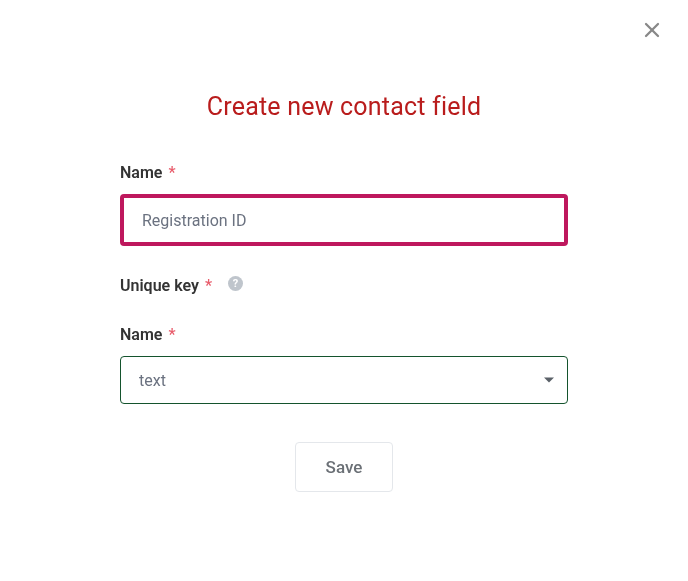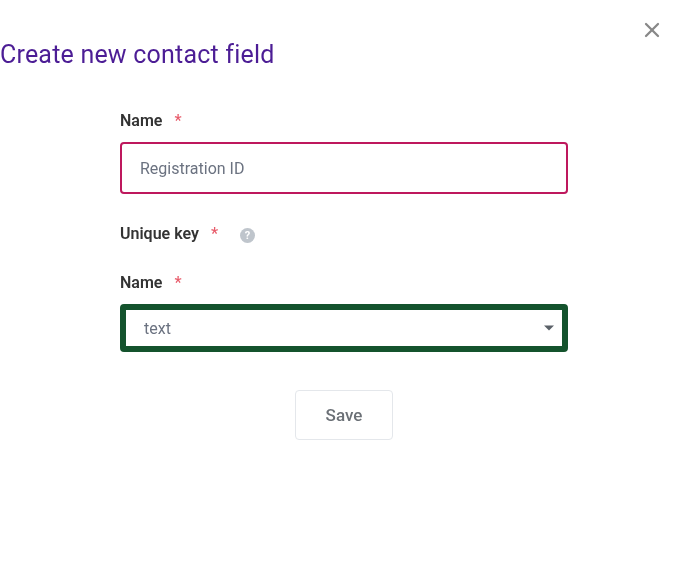--- a/index.html
+++ b/index.html
@@ -25,42 +25,42 @@
       display: flex;
       align-items: center;
       justify-content: center;
       color: #888;
     }
     .close-button svg {
       width: 18px;
       height: 18px;
     }
     .dialog-title {
-      text-align: left;
+      text-align: center;
       font-size: 25px;
       font-weight: 400;
-      color: #4c1d95;
-      margin-top: 40px;
+      color: #b91c1c;
+      margin-top: 92px;
       letter-spacing: 0.2px;
     }
     .form {
       margin-top: 42px;
       padding: 0 120px;
     }
     .field-group {
       margin-bottom: 30px;
     }
     .field-label {
       display: flex;
-      align-items: flex-end;
+      align-items: flex-start;
       font-size: 16px;
       font-weight: 600;
       color: #333;
       margin-bottom: 12px;
-      gap: 14px;
+      gap: 8px;
     }
     .required-star {
       color: #e85c6b;
       font-weight: 500;
       margin-left: -2px;
     }
     .help-icon {
       margin-left: 8px;
       width: 15px;
       height: 15px;
@@ -70,37 +70,37 @@
       display: inline-flex;
       align-items: center;
       justify-content: center;
       font-size: 11px;
       font-weight: 700;
       cursor: help;
     }
     .text-input {
       width: 100%;
       height: 52px;
-      border: 2px solid #be185d;
+      border: 4px solid #be185d;
       border-radius: 4px;
       padding: 0 18px;
       font-size: 16px;
       color: #6b7280;
       background: #fff;
       outline: none;
       font-family: inherit;
     }
     .select-wrapper {
       position: relative;
       width: 100%;
     }
     .select-input {
       width: 100%;
       height: 48px;
-      border: 6px solid #14532d;
+      border: 1px solid #14532d;
       border-radius: 4px;
       padding: 0 18px;
       font-size: 16px;
       color: #6b7280;
       background: #fff;
       appearance: none;
       -webkit-appearance: none;
       outline: none;
       cursor: pointer;
       font-family: inherit;

